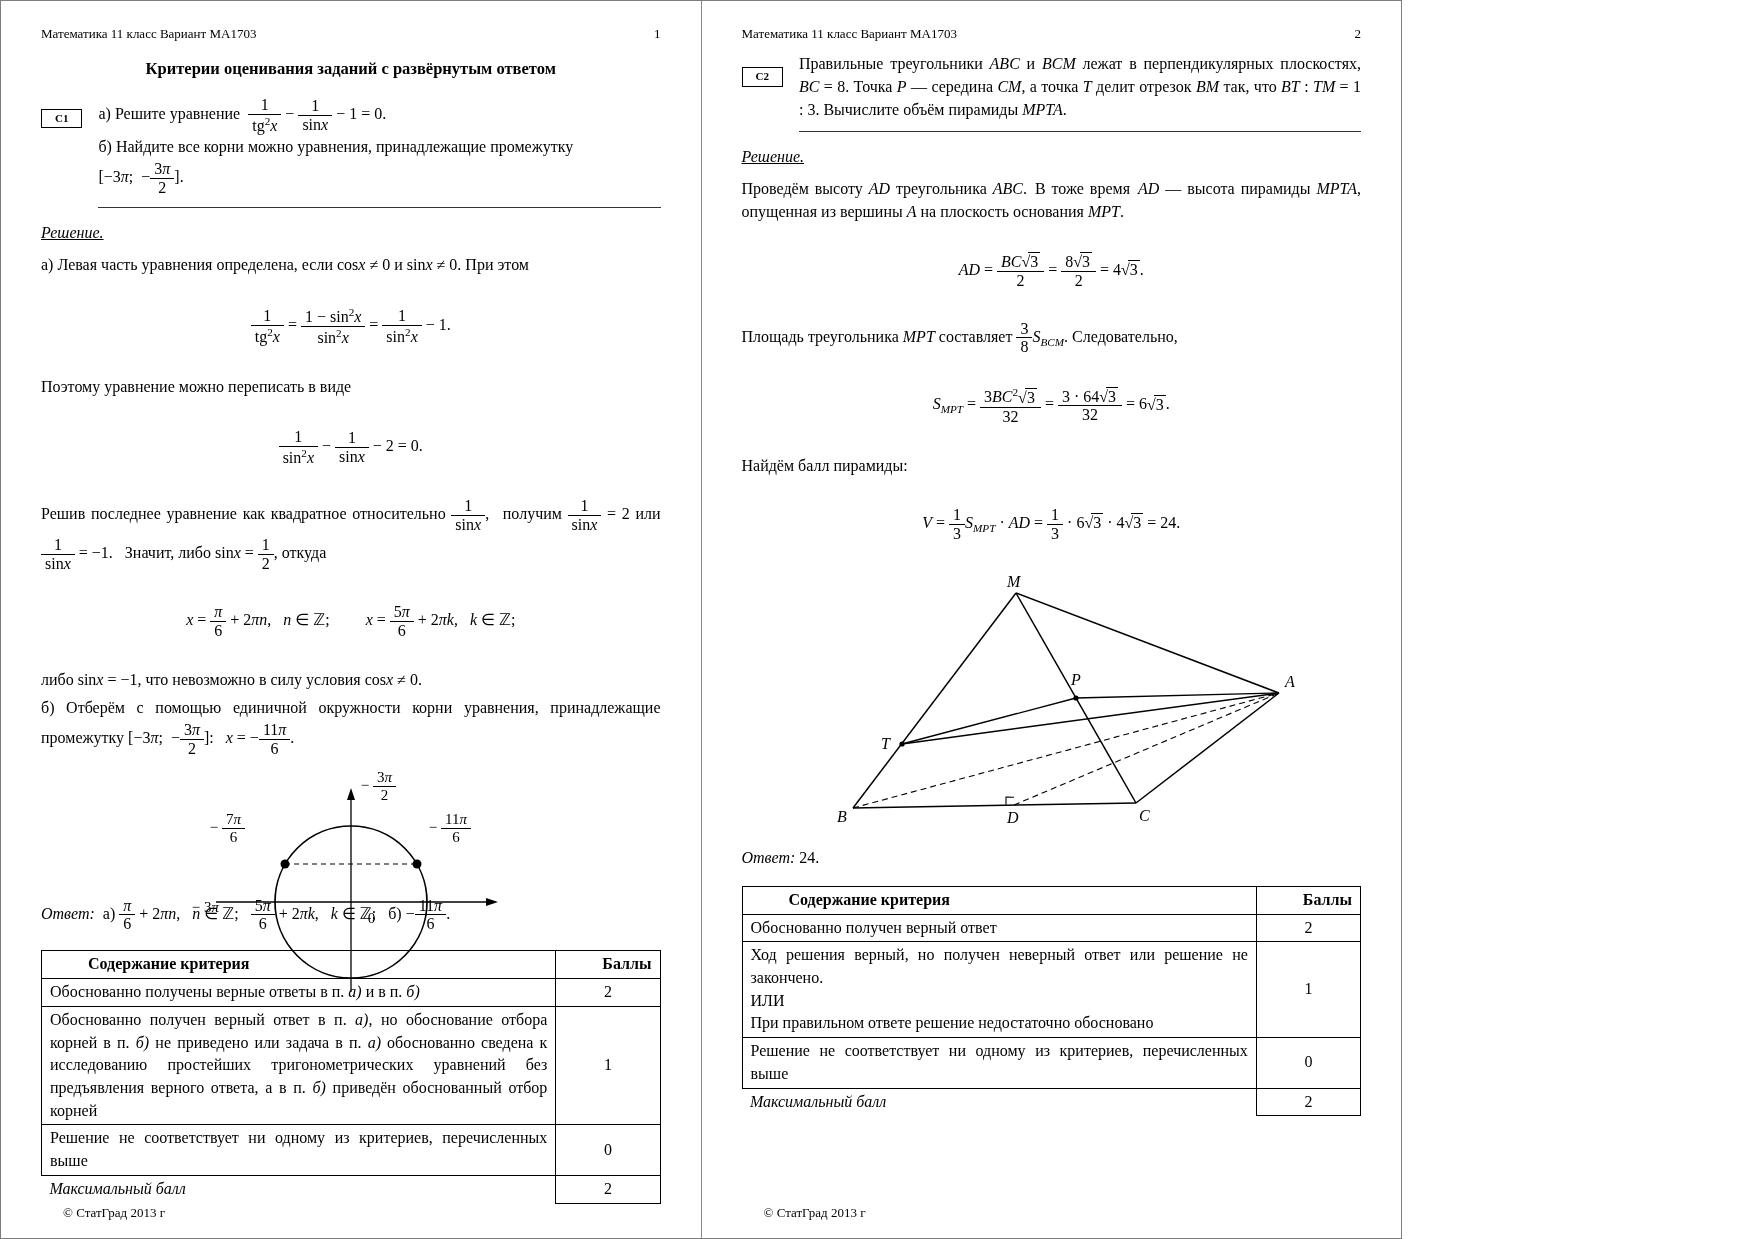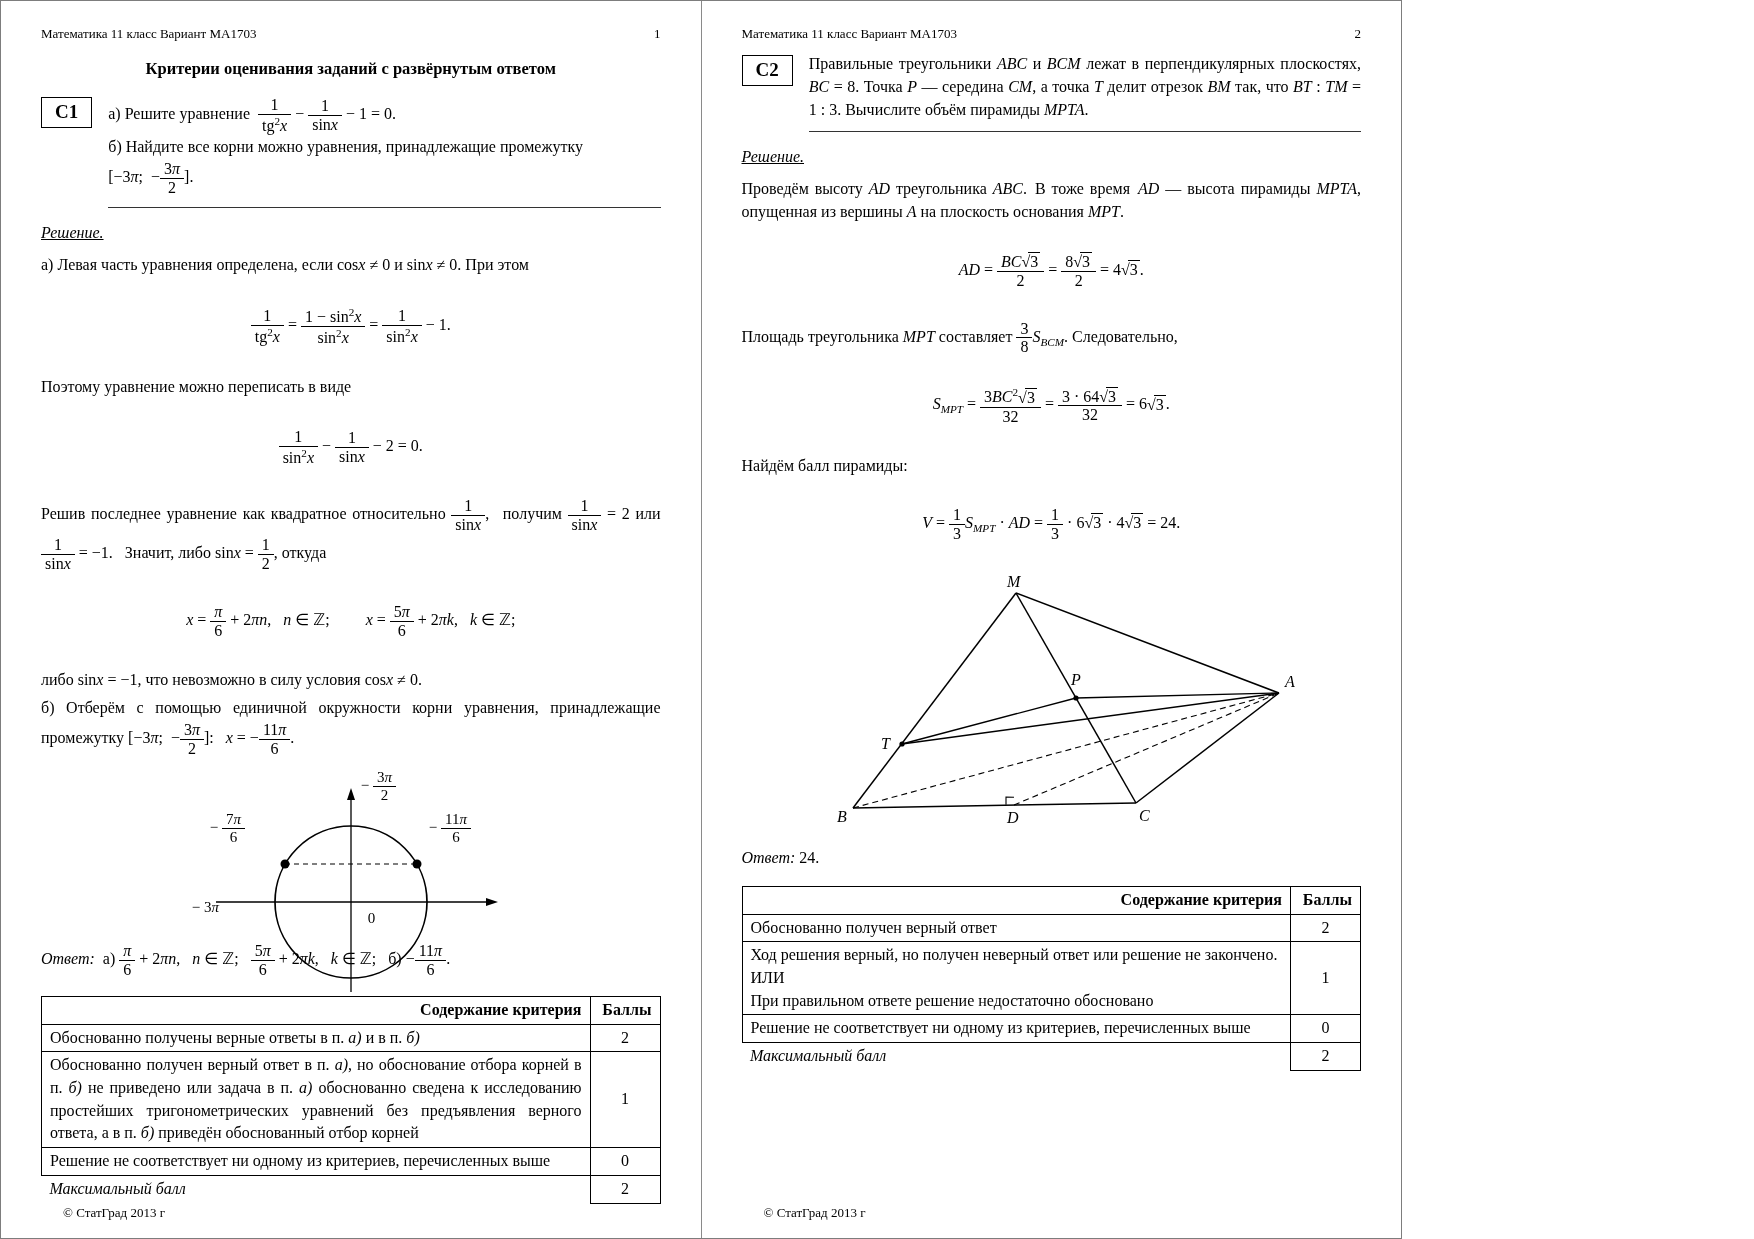--- a/index.html
+++ b/index.html
@@ -8,41 +8,41 @@
   .spread { width:1402px; height:1239px; border:1px solid #7d7d7d; display:flex; background:#fff; }
   .page { flex:1; height:100%; padding:24px 40px 16px 40px; display:flex; flex-direction:column;
           font-size:16px; line-height:1.42; overflow:hidden; }
   .divider { width:1px; background:#8a8a8a; height:100%; }
 
   .pg-header { display:flex; justify-content:space-between; font-size:13px; margin-bottom:10px; }
   .doc-title { text-align:center; font-weight:bold; font-size:16.5px; margin:4px 0 14px; }
 
   .problem { display:flex; gap:16px; margin-bottom:8px; }
   .pnum { border:1.6px solid #000; font-weight:bold; padding:1px 13px; align-self:flex-start;
-          font-size:19px; margin-top:2px; }
+          font-size:11px; margin-top:14px; }
   .pbody { flex:1; text-align:justify; border-bottom:1px solid #333; padding-bottom:9px; }
 
   .sol-label { font-style:italic; text-decoration:underline; margin:6px 0 7px; }
   p.just { text-align:justify; margin:3px 0; }
   .eq { text-align:center; margin:25px 0; }
 
   .fr { display:inline-block; vertical-align:middle; text-align:center; line-height:1.12; padding:1px 0; }
   .fr > .n { display:block; padding:0 4px; }
   .fr > .d { display:block; border-top:1px solid #000; padding:0 4px; }
   sup, sub { font-size:0.7em; }
   .rt { white-space:nowrap; }
   .rt .rc { border-top:1px solid #000; margin-left:-2px; padding:0 2px 0 2px; }
   .up { font-style:normal; }
   i { font-style:italic; }
 
   .answer { margin:12px 0 8px; }
 
   table.crit { width:100%; border-collapse:collapse; margin-top:8px; font-size:16px; }
   .crit th, .crit td { border:1px solid #000; padding:2px 8px; vertical-align:top; }
-  .crit th { text-align:right; font-weight:bold; }
+  .crit th { text-align:left; font-weight:bold;padding-left:46px; }
   .crit th.score { width:70px; }
   .crit td.score { text-align:center; vertical-align:middle; width:70px; }
   .crit td.ctext { text-align:justify; white-space:pre-line;margin-top:37px; }
   .crit tr.max td.mlabel { border-left:none; border-bottom:none; text-align:left; font-style:italic; padding-right:16px; }
   .circle-fig { position:relative; width:330px; height:242px; margin:2px auto 4px; }
   .circle-fig svg { position:absolute; left:0; top:0; }
   .clabel { position:absolute; font-size:15px; white-space:nowrap; line-height:1.1; }
   .pyr-fig { position:relative; width:500px; height:260px; margin:4px auto 2px; }
 
   .pg-footer { margin-top:auto; font-size:13px; padding-left:22px; }

